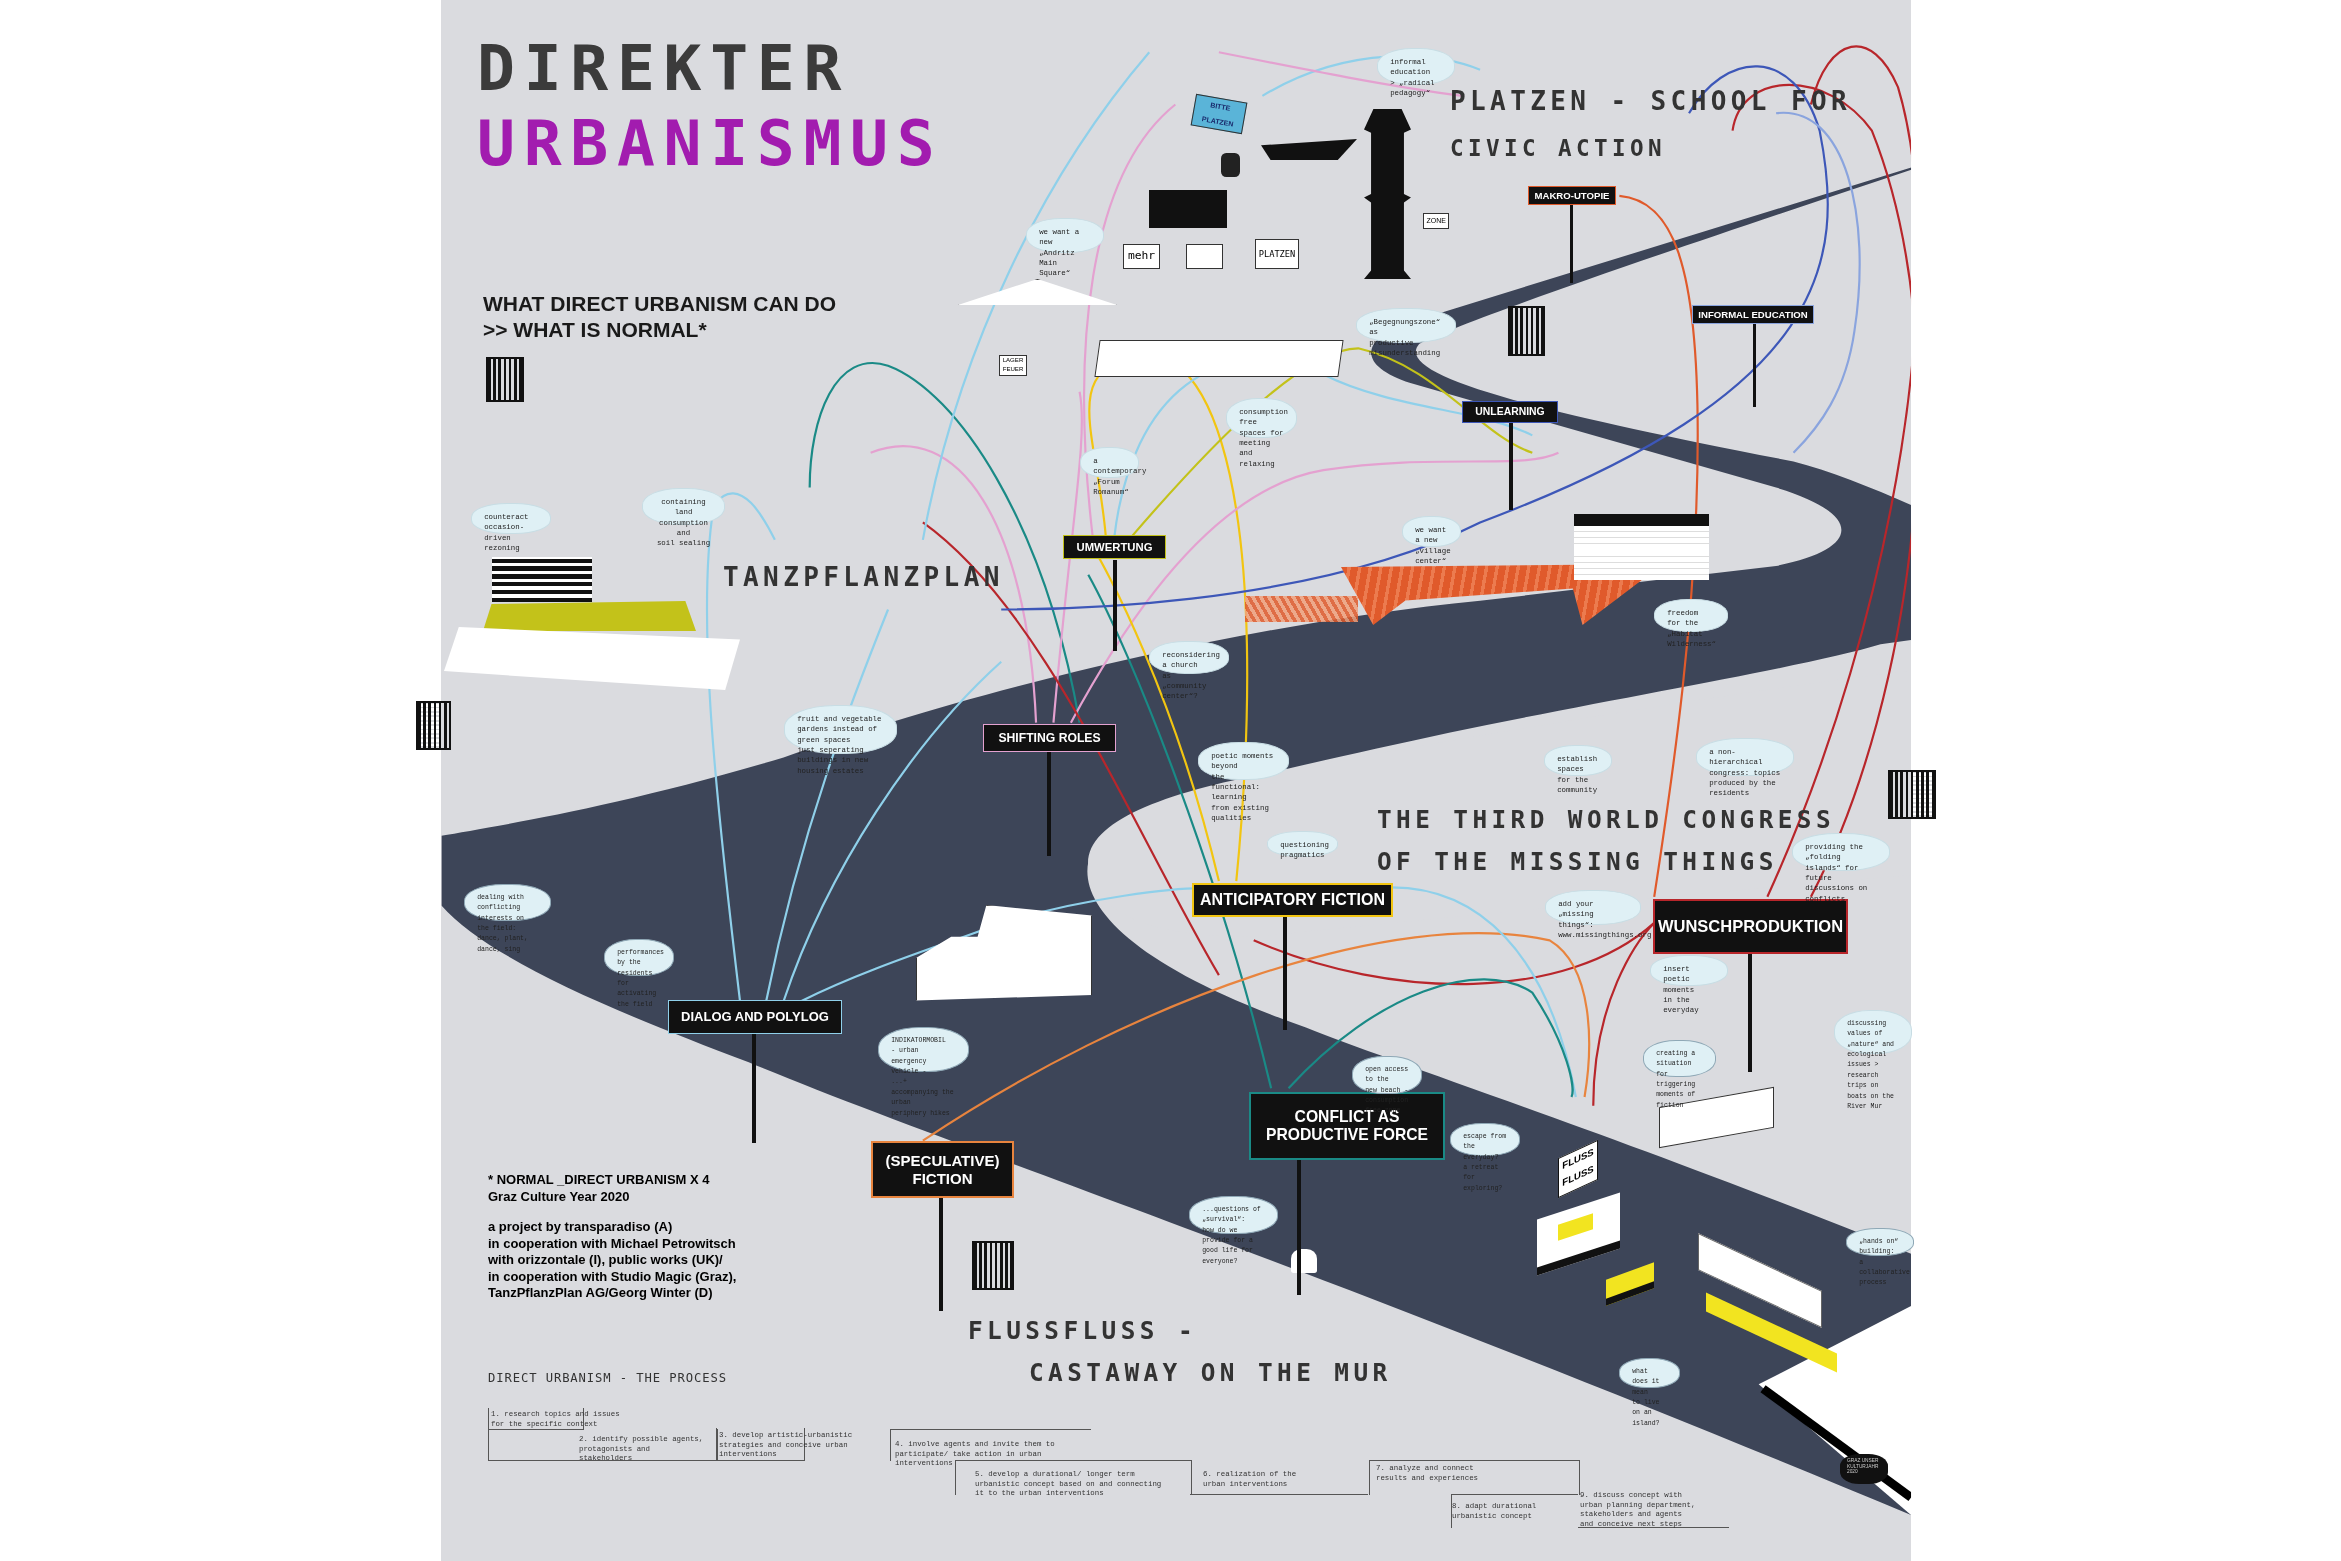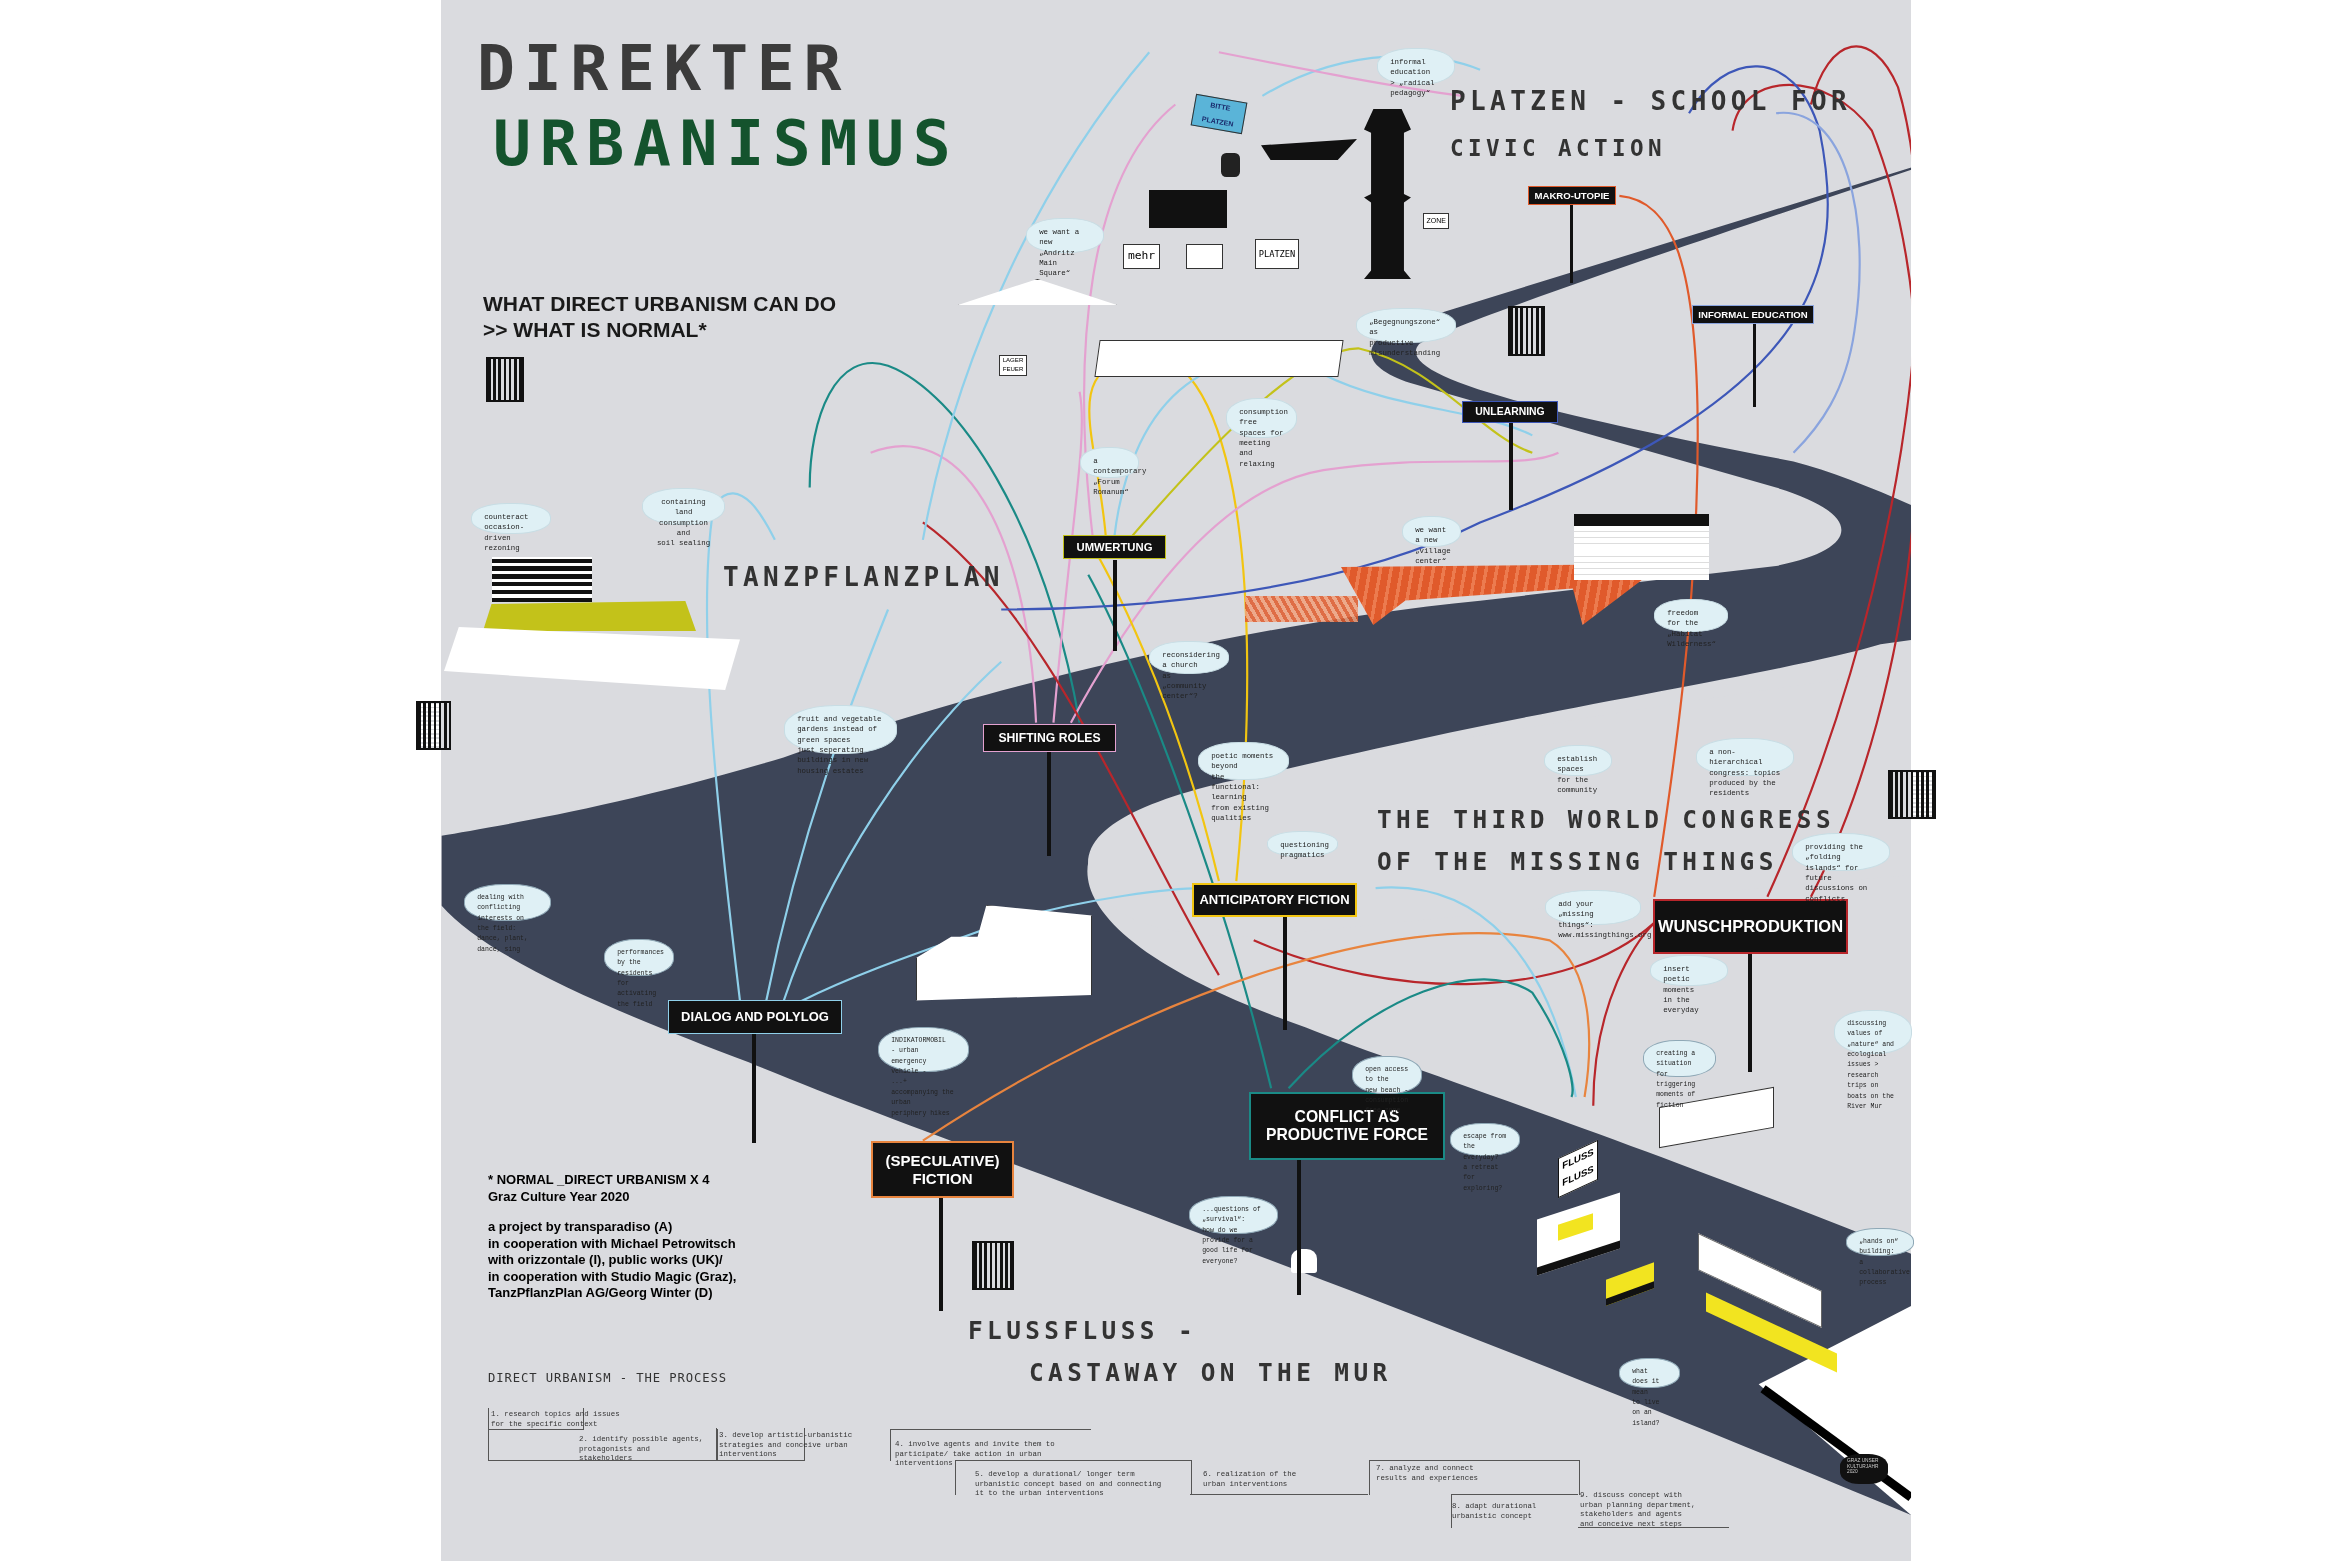--- a/index.html
+++ b/index.html
@@ -93,21 +93,21 @@
       <path stroke="#8fd0ea" d="M1150,1060 C1250,1030 1350,1020 1380,1020"></path>
       <path stroke="#8fd0ea" d="M1060,620 C1100,400 1200,200 1320,60"></path>
       <path stroke="#8fd0ea" d="M1450,110 C1550,50 1650,60 1700,80"></path>
       <path stroke="#e4a1d0" d="M1400,60 C1500,80 1600,100 1680,110"></path>
     </g>
   </g>
 </svg>
 
 <div class="abs" style="left:477px;top:31px;">
   <div class="title-line">DIREKTER</div>
-  <div class="title-line" style="color:#14532d;margin-left:16px;">URBANISMUS</div>
+  <div class="title-line" style="color:#a21caf;">URBANISMUS</div>
 </div>
 <div class="abs subtitle" style="left:483px;top:291px;">
   <div>WHAT DIRECT URBANISM CAN DO</div>
   <div>&gt;&gt; WHAT IS NORMAL*</div>
 </div>
 <div class="qr" style="left:486px;top:357px;width:38px;height:45px;"></div>
 
 <div class="project-title" style="left:1450px;top:78px;font-size:26px;line-height:47px;">
   <div>PLATZEN - SCHOOL FOR</div>
   <div style="font-size:22.6px;">CIVIC ACTION</div>
@@ -170,21 +170,21 @@
 
 <div class="tag" style="left:1528px;top:186px;width:88px;height:19px;border:1.7px solid #e05a2b;font-size:9.6px;">MAKRO-UTOPIE</div>
 <div class="pole" style="left:1570px;top:205px;height:78px;width:2.6px;"></div>
 
 <div class="tag" style="left:1692px;top:305px;width:122px;height:19px;border:1.7px solid #8aa4de;font-size:9.6px;">INFORMAL EDUCATION</div>
 <div class="pole" style="left:1753px;top:324px;height:83px;width:2.6px;"></div>
 
 <div class="tag" style="left:983px;top:724px;width:133px;height:28px;border:1.7px solid #e4a1d0;font-size:12.2px;">SHIFTING ROLES</div>
 <div class="pole" style="left:1047px;top:752px;height:104px;"></div>
 
-<div class="tag" style="left:1192px;top:883px;width:165px;height:34px;border:2.6px solid #f2c511;font-size:13px;">ANTICIPATORY FICTION</div>
+<div class="tag" style="left:1192px;top:883px;width:201px;height:34px;border:2.6px solid #f2c511;font-size:16px;">ANTICIPATORY FICTION</div>
 <div class="pole" style="left:1283px;top:917px;height:113px;"></div>
 
 <div class="tag" style="left:1653px;top:899px;width:195px;height:55px;border:2.6px solid #b8262b;font-size:16.5px;">WUNSCHPRODUKTION</div>
 <div class="pole" style="left:1748px;top:954px;height:118px;"></div>
 
 <div class="tag" style="left:668px;top:1000px;width:174px;height:34px;border:1.7px solid #8fd0ea;font-size:13px;">DIALOG AND POLYLOG</div>
 <div class="pole" style="left:752px;top:1034px;height:109px;"></div>
 
 <div class="tag" style="left:1201px;top:1092px;width:196px;height:68px;border:2.6px solid #1a8a86;font-size:15.7px;flex-direction:column;margin-left:48px;">
   <span>CONFLICT AS</span>

